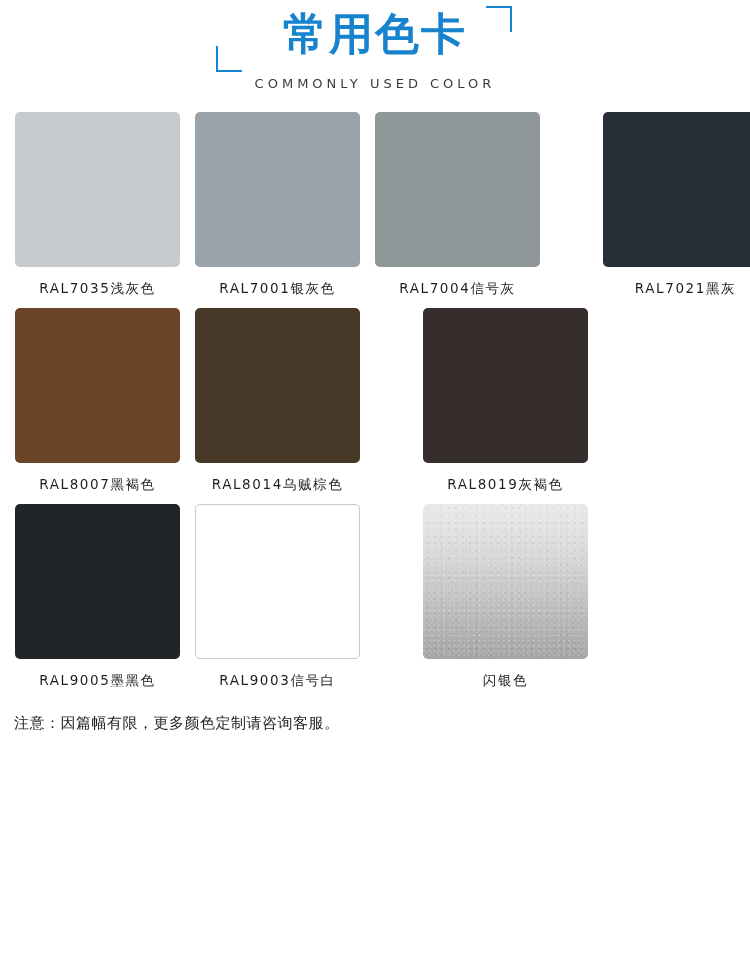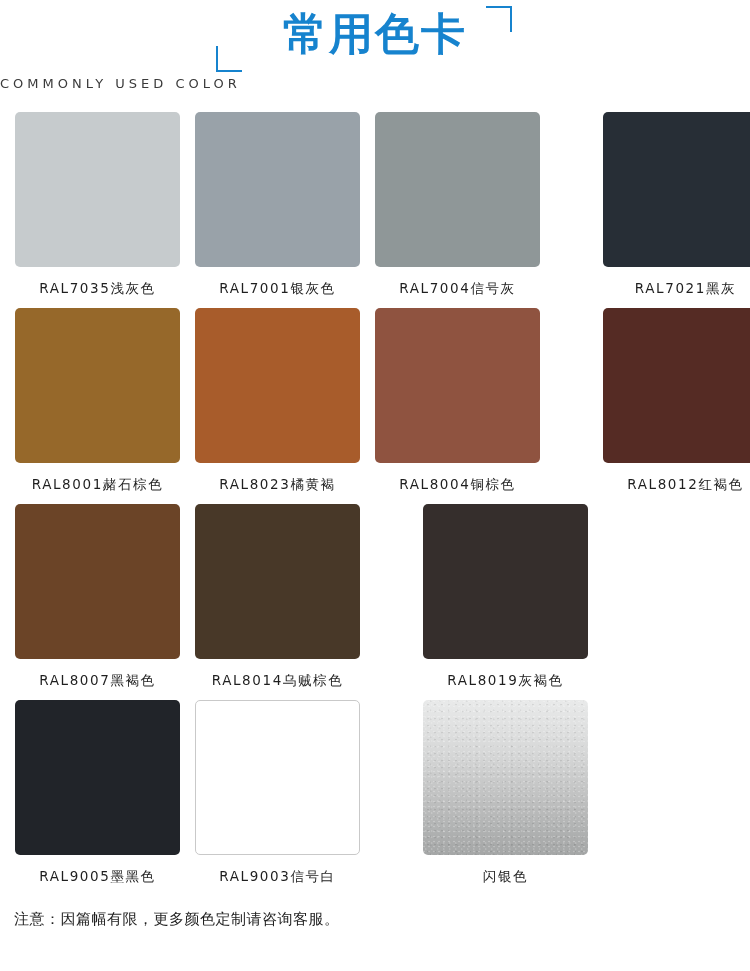--- a/index.html
+++ b/index.html
@@ -41,20 +41,21 @@
     font-weight: bold;
     color: #1683CE;
     letter-spacing: 2px;
     font-family: "DejaVu Sans", "Liberation Sans", sans-serif;
   }
   .title-sub {
     position: absolute;
     top: 76px;
     left: 0;
     right: 0;
+    text-align: center;
     font-size: 13px;
     line-height: 16px;
     letter-spacing: 4px;
     color: #3a3a3a;
     font-family: "DejaVu Sans", "Liberation Sans", sans-serif;
   }
   
   .bracket {
     position: absolute;
     width: 26px;
@@ -169,52 +170,34 @@
         <div class="swatch" style="background: rgb(143, 151, 152);"></div>
         <div class="caption">RAL7004信号灰</div>
       </div>
       <div class="cell">
         <div class="swatch" style="background: rgb(39, 46, 54);"></div>
         <div class="caption">RAL7021黑灰</div>
       </div>
     </div>
     <div class="row">
       <div class="cell">
-        <div class="swatch" style="background: rgb(150, 104, 42);"></div>
-        <div class="caption">RAL8001赭石棕色</div>
-      </div>
-      <div class="cell">
-        <div class="swatch" style="background: rgb(168, 92, 43);"></div>
-        <div class="caption">RAL8023橘黄褐</div>
-      </div>
-      <div class="cell">
-        <div class="swatch" style="background: rgb(143, 83, 64);"></div>
-        <div class="caption">RAL8004铜棕色</div>
-      </div>
-      <div class="cell">
-        <div class="swatch" style="background: rgb(85, 43, 36);"></div>
-        <div class="caption">RAL8012红褐色</div>
+        <div class="swatch" style="background: rgb(107, 68, 39);"></div>
+        <div class="caption">RAL8007黑褐色</div>
+      </div>
+      <div class="cell">
+        <div class="swatch" style="background: rgb(72, 56, 40);"></div>
+        <div class="caption">RAL8014乌贼棕色</div>
+      </div>
+      <div class="cell">
+        <div class="swatch" style="background: rgb(53, 46, 44);"></div>
+        <div class="caption">RAL8019灰褐色</div>
       </div>
     </div>
     <div class="row">
       <div class="cell">
-        <div class="swatch" style="background: rgb(107, 68, 39);"></div>
-        <div class="caption">RAL8007黑褐色</div>
-      </div>
-      <div class="cell">
-        <div class="swatch" style="background: rgb(72, 56, 40);"></div>
-        <div class="caption">RAL8014乌贼棕色</div>
-      </div>
-      <div class="cell">
-        <div class="swatch" style="background: rgb(53, 46, 44);"></div>
-        <div class="caption">RAL8019灰褐色</div>
-      </div>
-    </div>
-    <div class="row">
-      <div class="cell">
         <div class="swatch" style="background: rgb(33, 36, 41);"></div>
         <div class="caption">RAL9005墨黑色</div>
       </div>
       <div class="cell">
         <div class="swatch bordered" style="background: rgb(255, 255, 255);"></div>
         <div class="caption">RAL9003信号白</div>
       </div>
       <div class="cell">
         <div class="swatch textured" style="background: linear-gradient(rgb(233, 234, 234) 0%, rgb(214, 215, 215) 35%, rgb(188, 189, 189) 68%, rgb(164, 166, 166) 100%);"></div>
         <div class="caption">闪银色</div>

